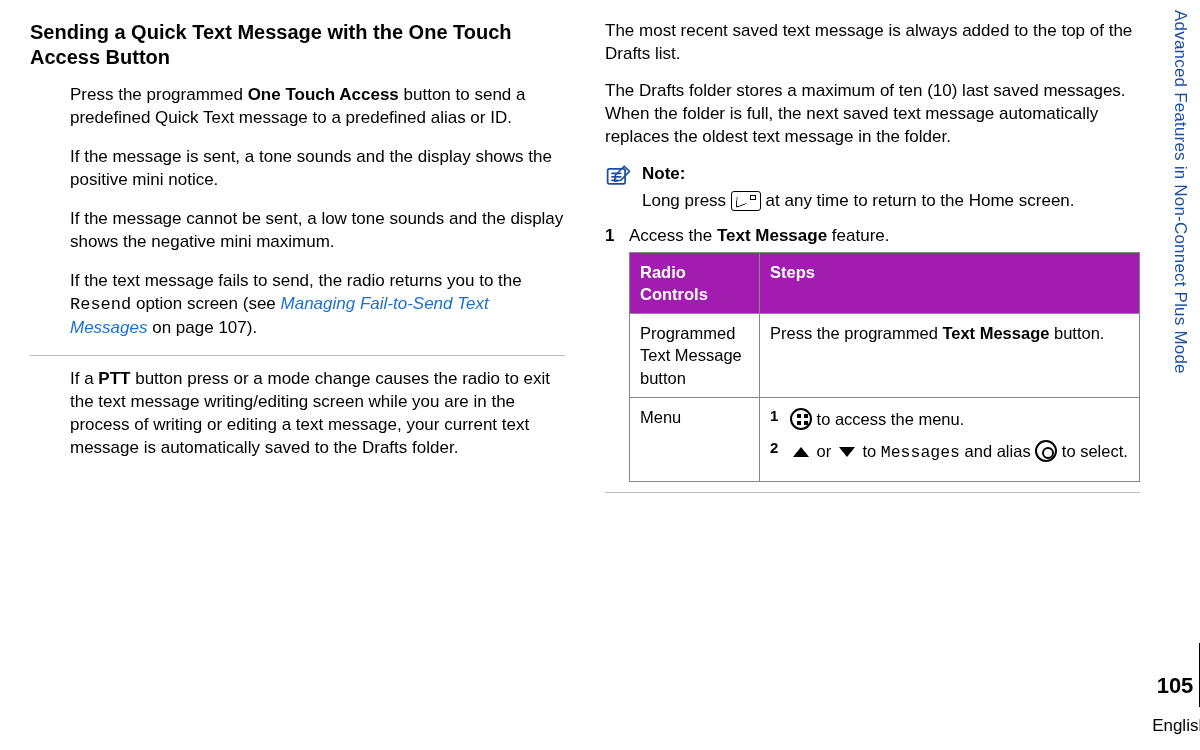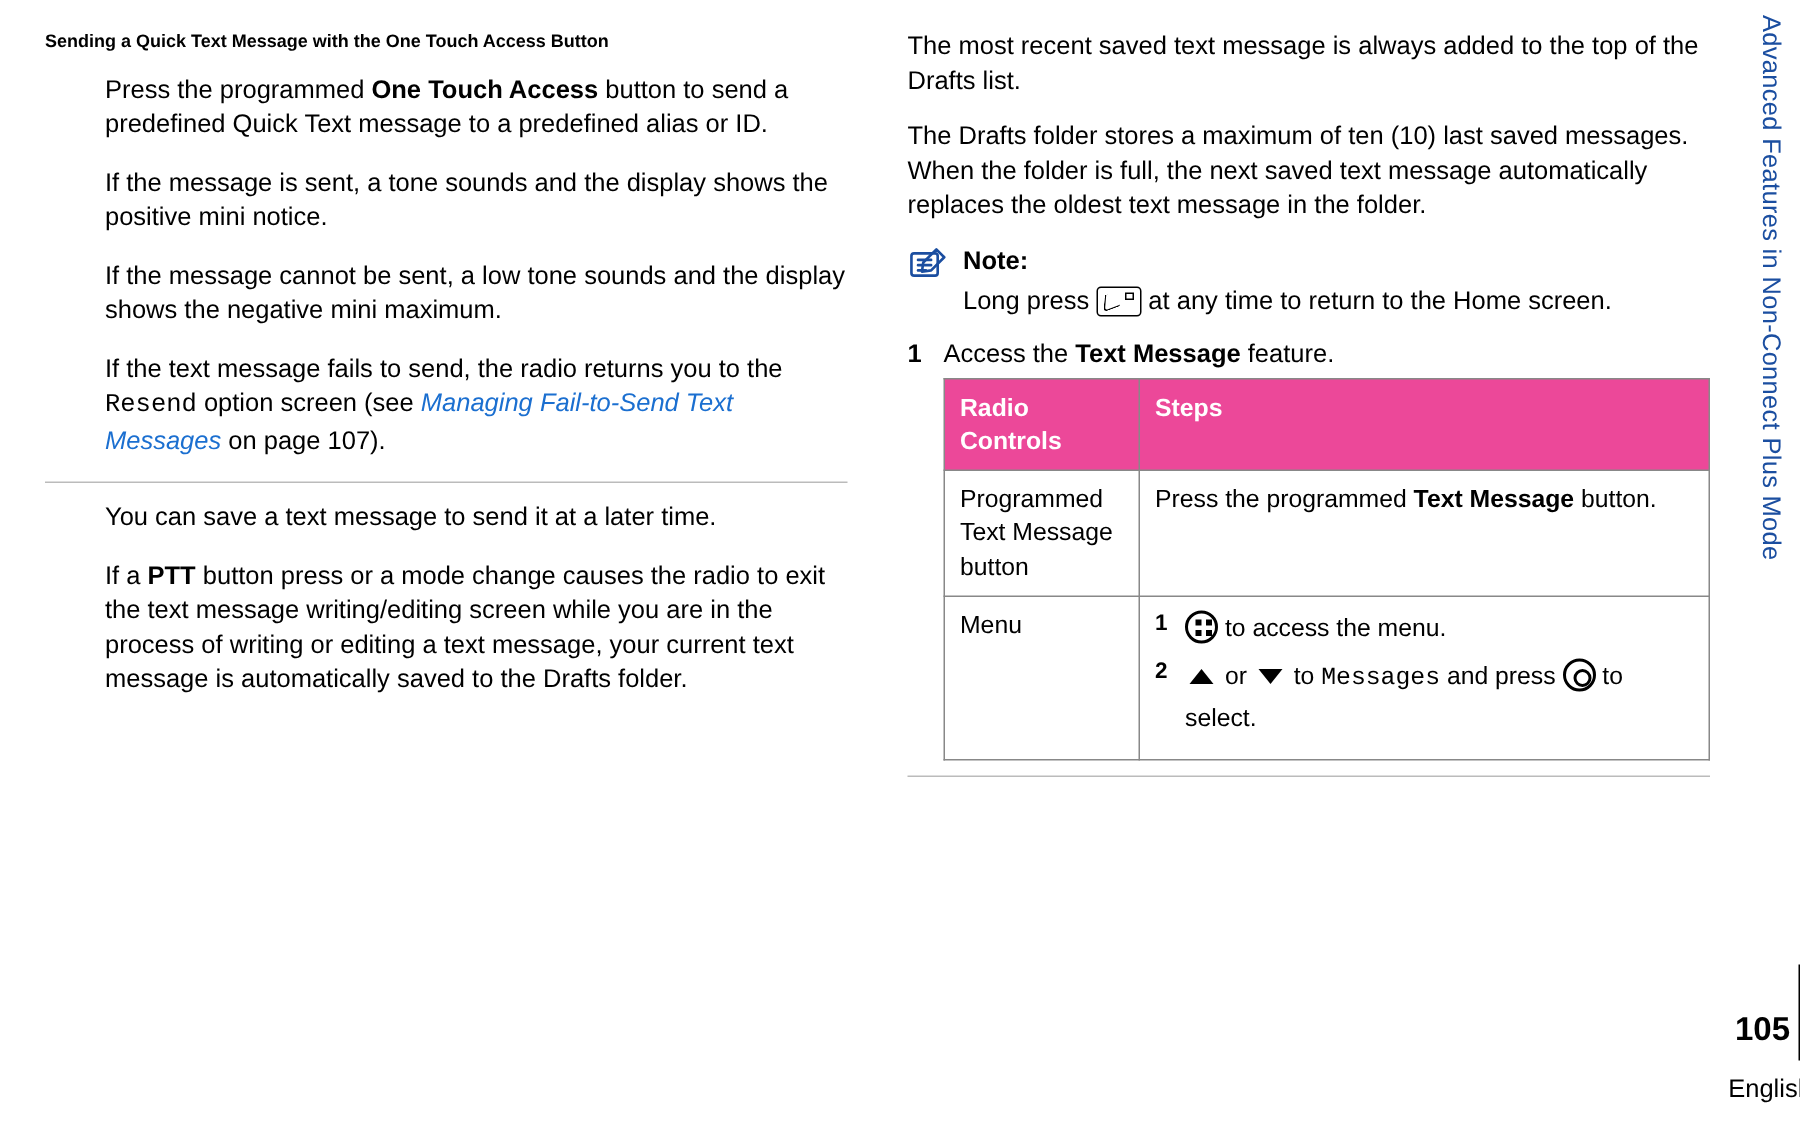--- a/index.html
+++ b/index.html
@@ -7,21 +7,21 @@
   .page { display: flex; height: 100%; }
   .content { flex: 1; display: flex; gap: 40px; padding: 20px 20px 20px 30px; }
   .col { flex: 1; }
   .side { width: 40px; display: flex; flex-direction: column; align-items: center; padding: 10px 0 12px 0; }
   .vlabel { writing-mode: vertical-rl; color: #1b4ea0; font-size: 17px; letter-spacing: 0.2px; }
   .side-spacer { flex: 1; }
   .pagenum-box { border-right: 4px solid #000; padding: 6px 6px 6px 0; margin-top: 6px;}
   .pagenum { font-weight: bold; font-size: 22px; margin-top: 22px; }
   .lang { font-size: 17px; margin-top: 8px; }
 
-  .h3 { font-weight: bold; font-size: 12px; line-height: 1.25; margin-bottom: 14px; }
+  .h3 { font-weight: bold; font-size: 20px; line-height: 1.25; margin-bottom: 14px; }
   .body-block { padding-left: 40px; }
   .para { margin-bottom: 16px; }
   .col2 .para { margin-bottom: 14px; }
   .bold { font-weight: bold; }
   .mono { font-family: "Courier New", monospace; }
   .link { color: #1b6fd0; font-style: italic; }
 
   .hr { border: none; border-top: 1px solid #bbb; margin: 14px 0 12px 0; }
   .col2 .hr { margin: 10px 0 8px 0; }
 
@@ -41,21 +41,21 @@
   .tri-up::before { content:""; position:absolute; left:3px; bottom:2px; border-left:8px solid transparent; border-right:8px solid transparent; border-bottom:10px solid #000;}
   .tri-down::before { content:""; position:absolute; left:3px; top:2px; border-left:8px solid transparent; border-right:8px solid transparent; border-top:10px solid #000;}
 
   .h4 { font-style: italic; font-weight: bold; font-size: 17px; margin: 4px 0 10px 0; }
   .step-row { display:flex; gap:10px; margin-bottom:6px; }
   .step-num { font-weight:bold; width:14px; }
   .step-body { flex:1; }
 
   table.tbl { border-collapse: collapse; width: 100%; margin-top:4px; }
   table.tbl th, table.tbl td { border: 1px solid #888; padding: 8px 10px; text-align:left; vertical-align: top; font-size:16.5px;}
-  table.tbl th { background: #ec4899; color:#fff; font-weight:bold;margin-top:15px; }
+  table.tbl th { background: #a21caf; color:#fff; font-weight:bold;margin-top:15px; }
   table.tbl th:first-child, table.tbl td:first-child { width: 130px; }
   .mini-steps { }
   .mini-step { display:flex; gap:8px; margin-bottom:6px; }
   .mini-step .n { font-weight:bold; width:12px; font-size:15px;}
   .mini-step .t { flex:1; line-height:1.6; }
 </style>
 </head>
 <body>
 
 <div class="page">
@@ -70,21 +70,20 @@
         <p class="para">If the message is sent, a tone sounds and the display shows the positive mini notice.</p>
         <p class="para">If the message cannot be sent, a low tone sounds and the display shows the negative mini maximum.</p>
         <p class="para">
           <span>If the text message fails to send, the radio returns you to the </span><span class="mono">Resend</span><span> option screen (see </span><span class="link">Managing Fail-to-Send Text Messages</span><span> on page 107).</span>
         </p>
       </div>
 
       <hr class="hr">
 
       <div class="body-block">
-        <p class="para">You can save a text message to send it at a later time.</p>
         <p class="para">
           <span>If a </span><span class="bold">PTT</span><span> button press or a mode change causes the radio to exit the text message writing/editing screen while you are in the process of writing or editing a text message, your current text message is automatically saved to the Drafts folder.</span>
         </p>
       </div>
     </div>
 
     <div class="col col2">
       <p class="para">The most recent saved text message is always added to the top of the Drafts list.</p>
       <p class="para">The Drafts folder stores a maximum of ten (10) last saved messages. When the folder is full, the next saved text message automatically replaces the oldest text message in the folder.</p>
 
@@ -130,21 +129,21 @@
                 <div class="mini-steps">
                   <div class="mini-step">
                     <div class="n">1</div>
                     <div class="t">
                       <span class="menu-btn dots"></span><span> to access the menu.</span>
                     </div>
                   </div>
                   <div class="mini-step">
                     <div class="n">2</div>
                     <div class="t">
-                      <span class="tri-up"></span><span> or </span><span class="tri-down"></span><span> to </span><span class="mono">Messages</span><span> and press </span><span class="ok-btn"></span><span> to select.</span>
+                      <span class="tri-up"></span><span> or </span><span class="tri-down"></span><span> to </span><span class="mono">Messages</span><span> and alias </span><span class="ok-btn"></span><span> to select.</span>
                     </div>
                   </div>
                 </div>
               </td>
             </tr>
           </tbody>
             </table>
         </div>
       </div>
 

